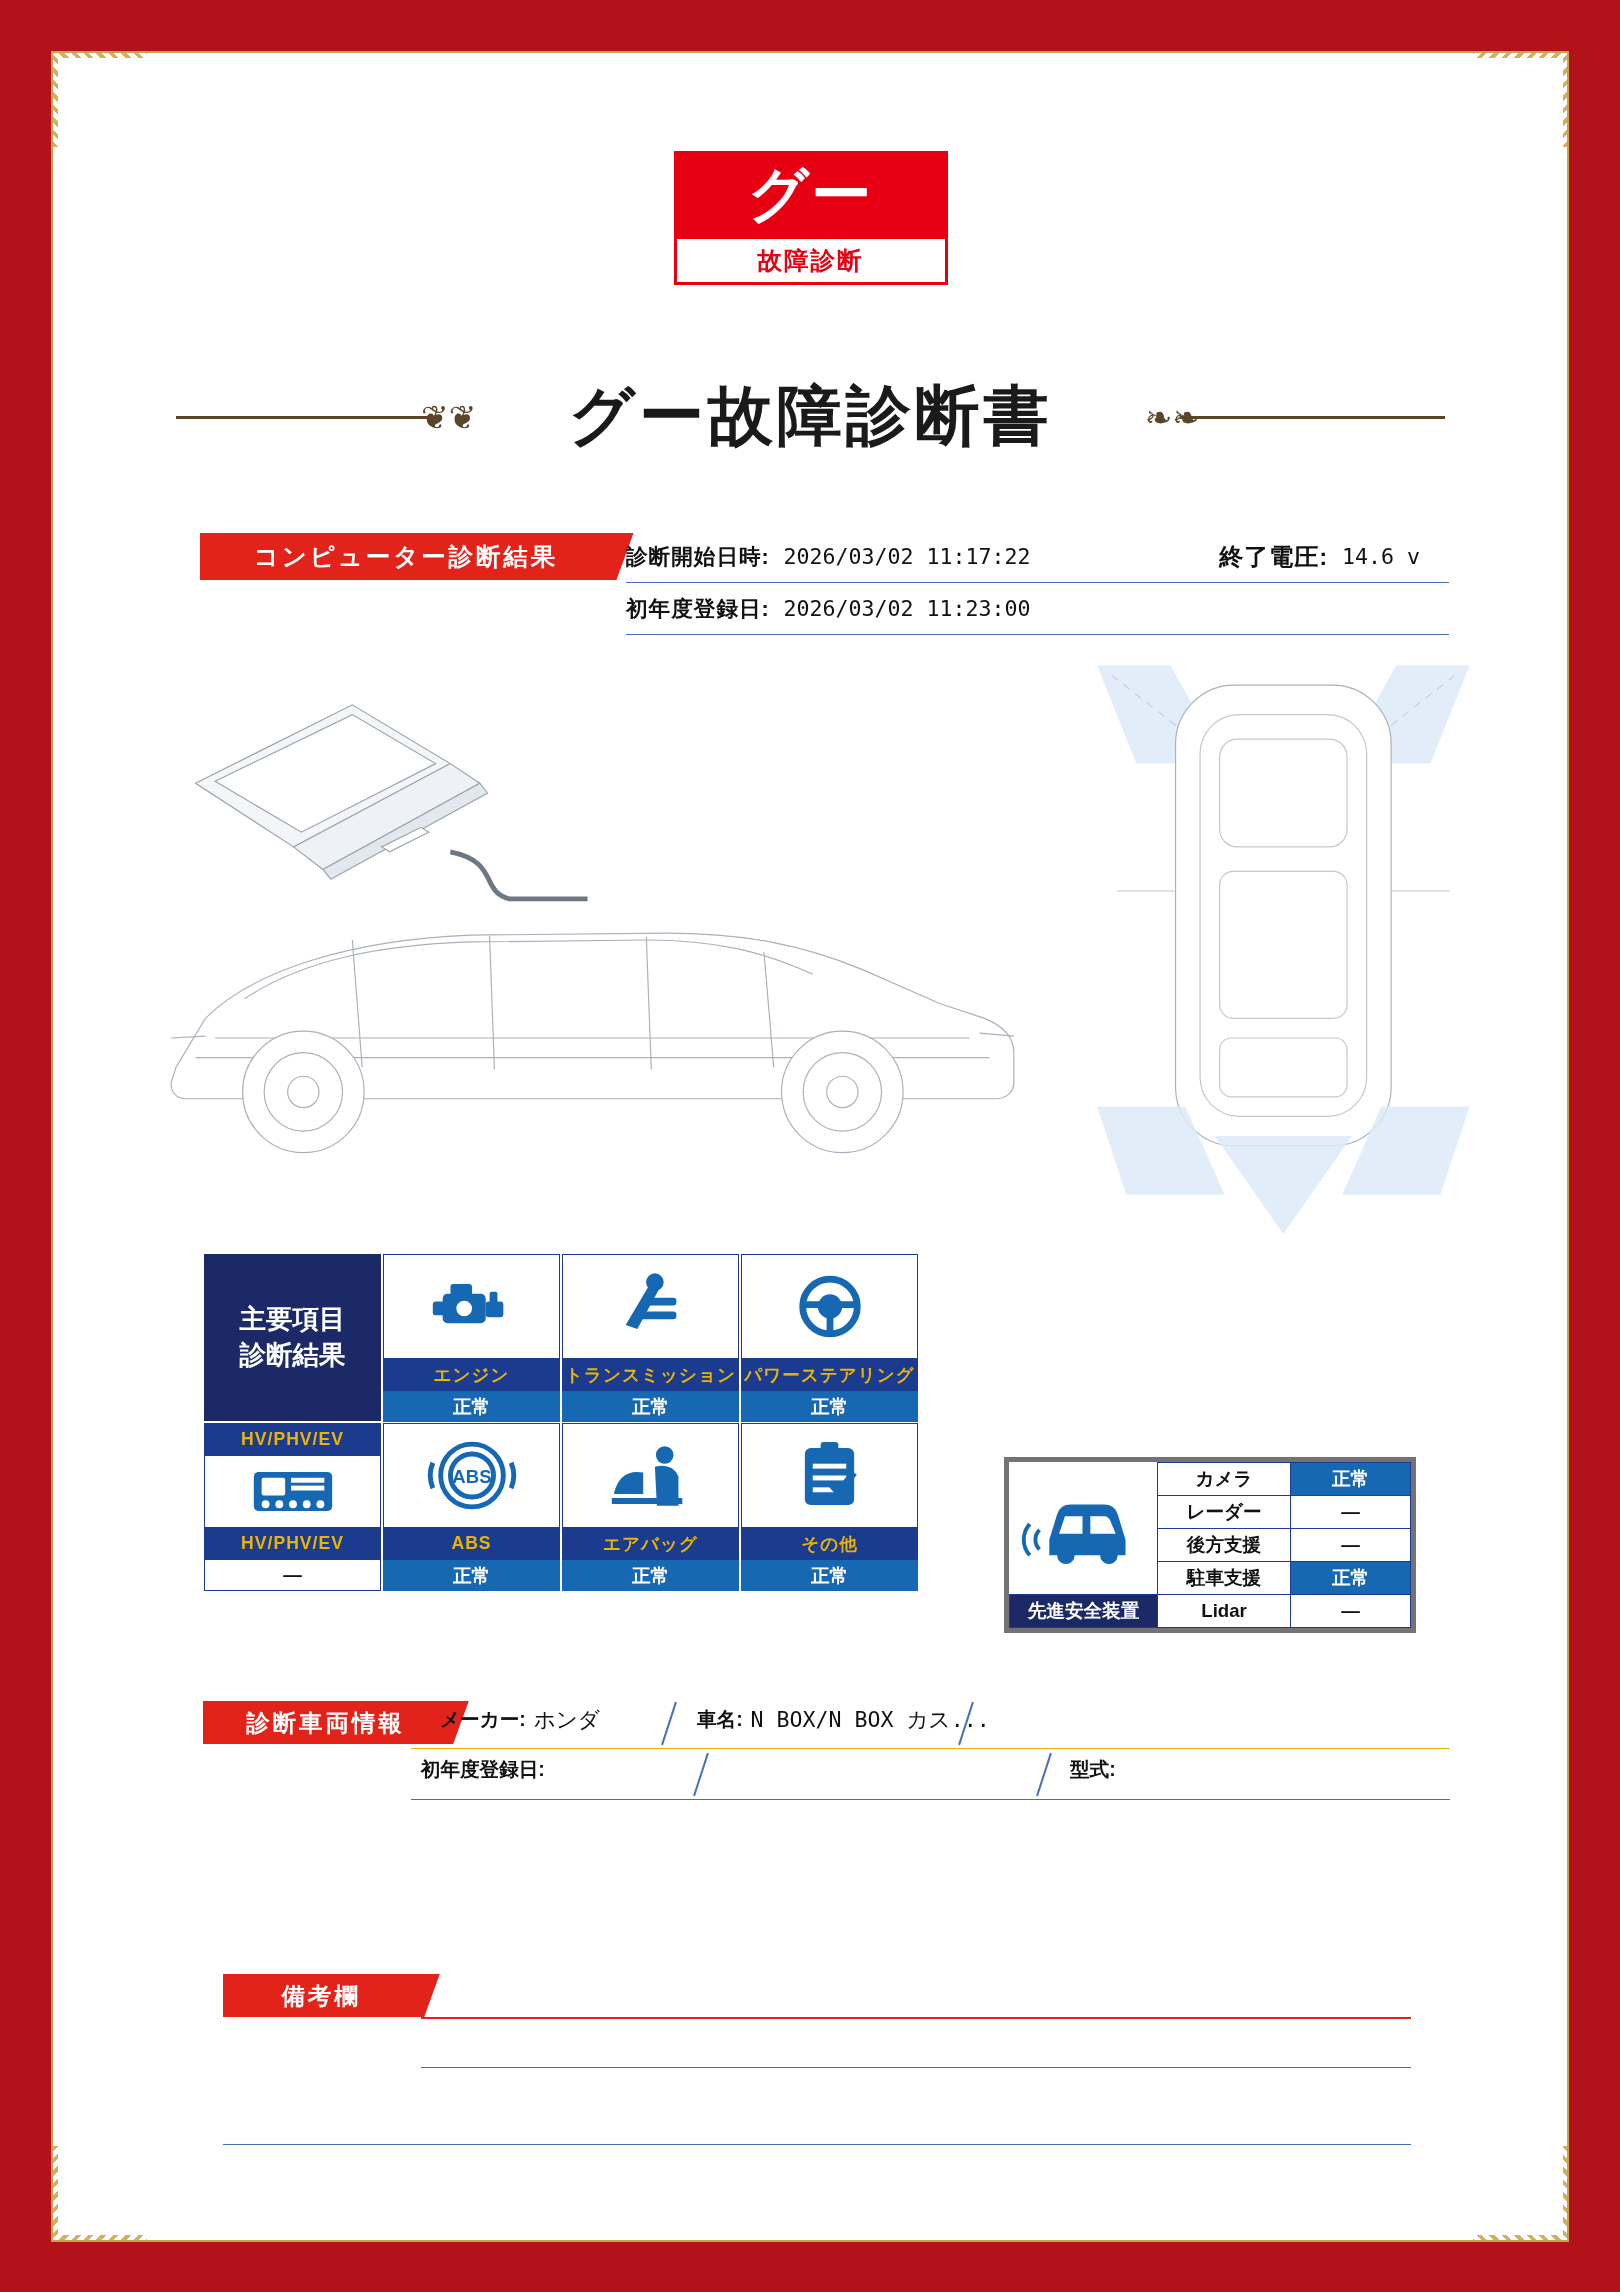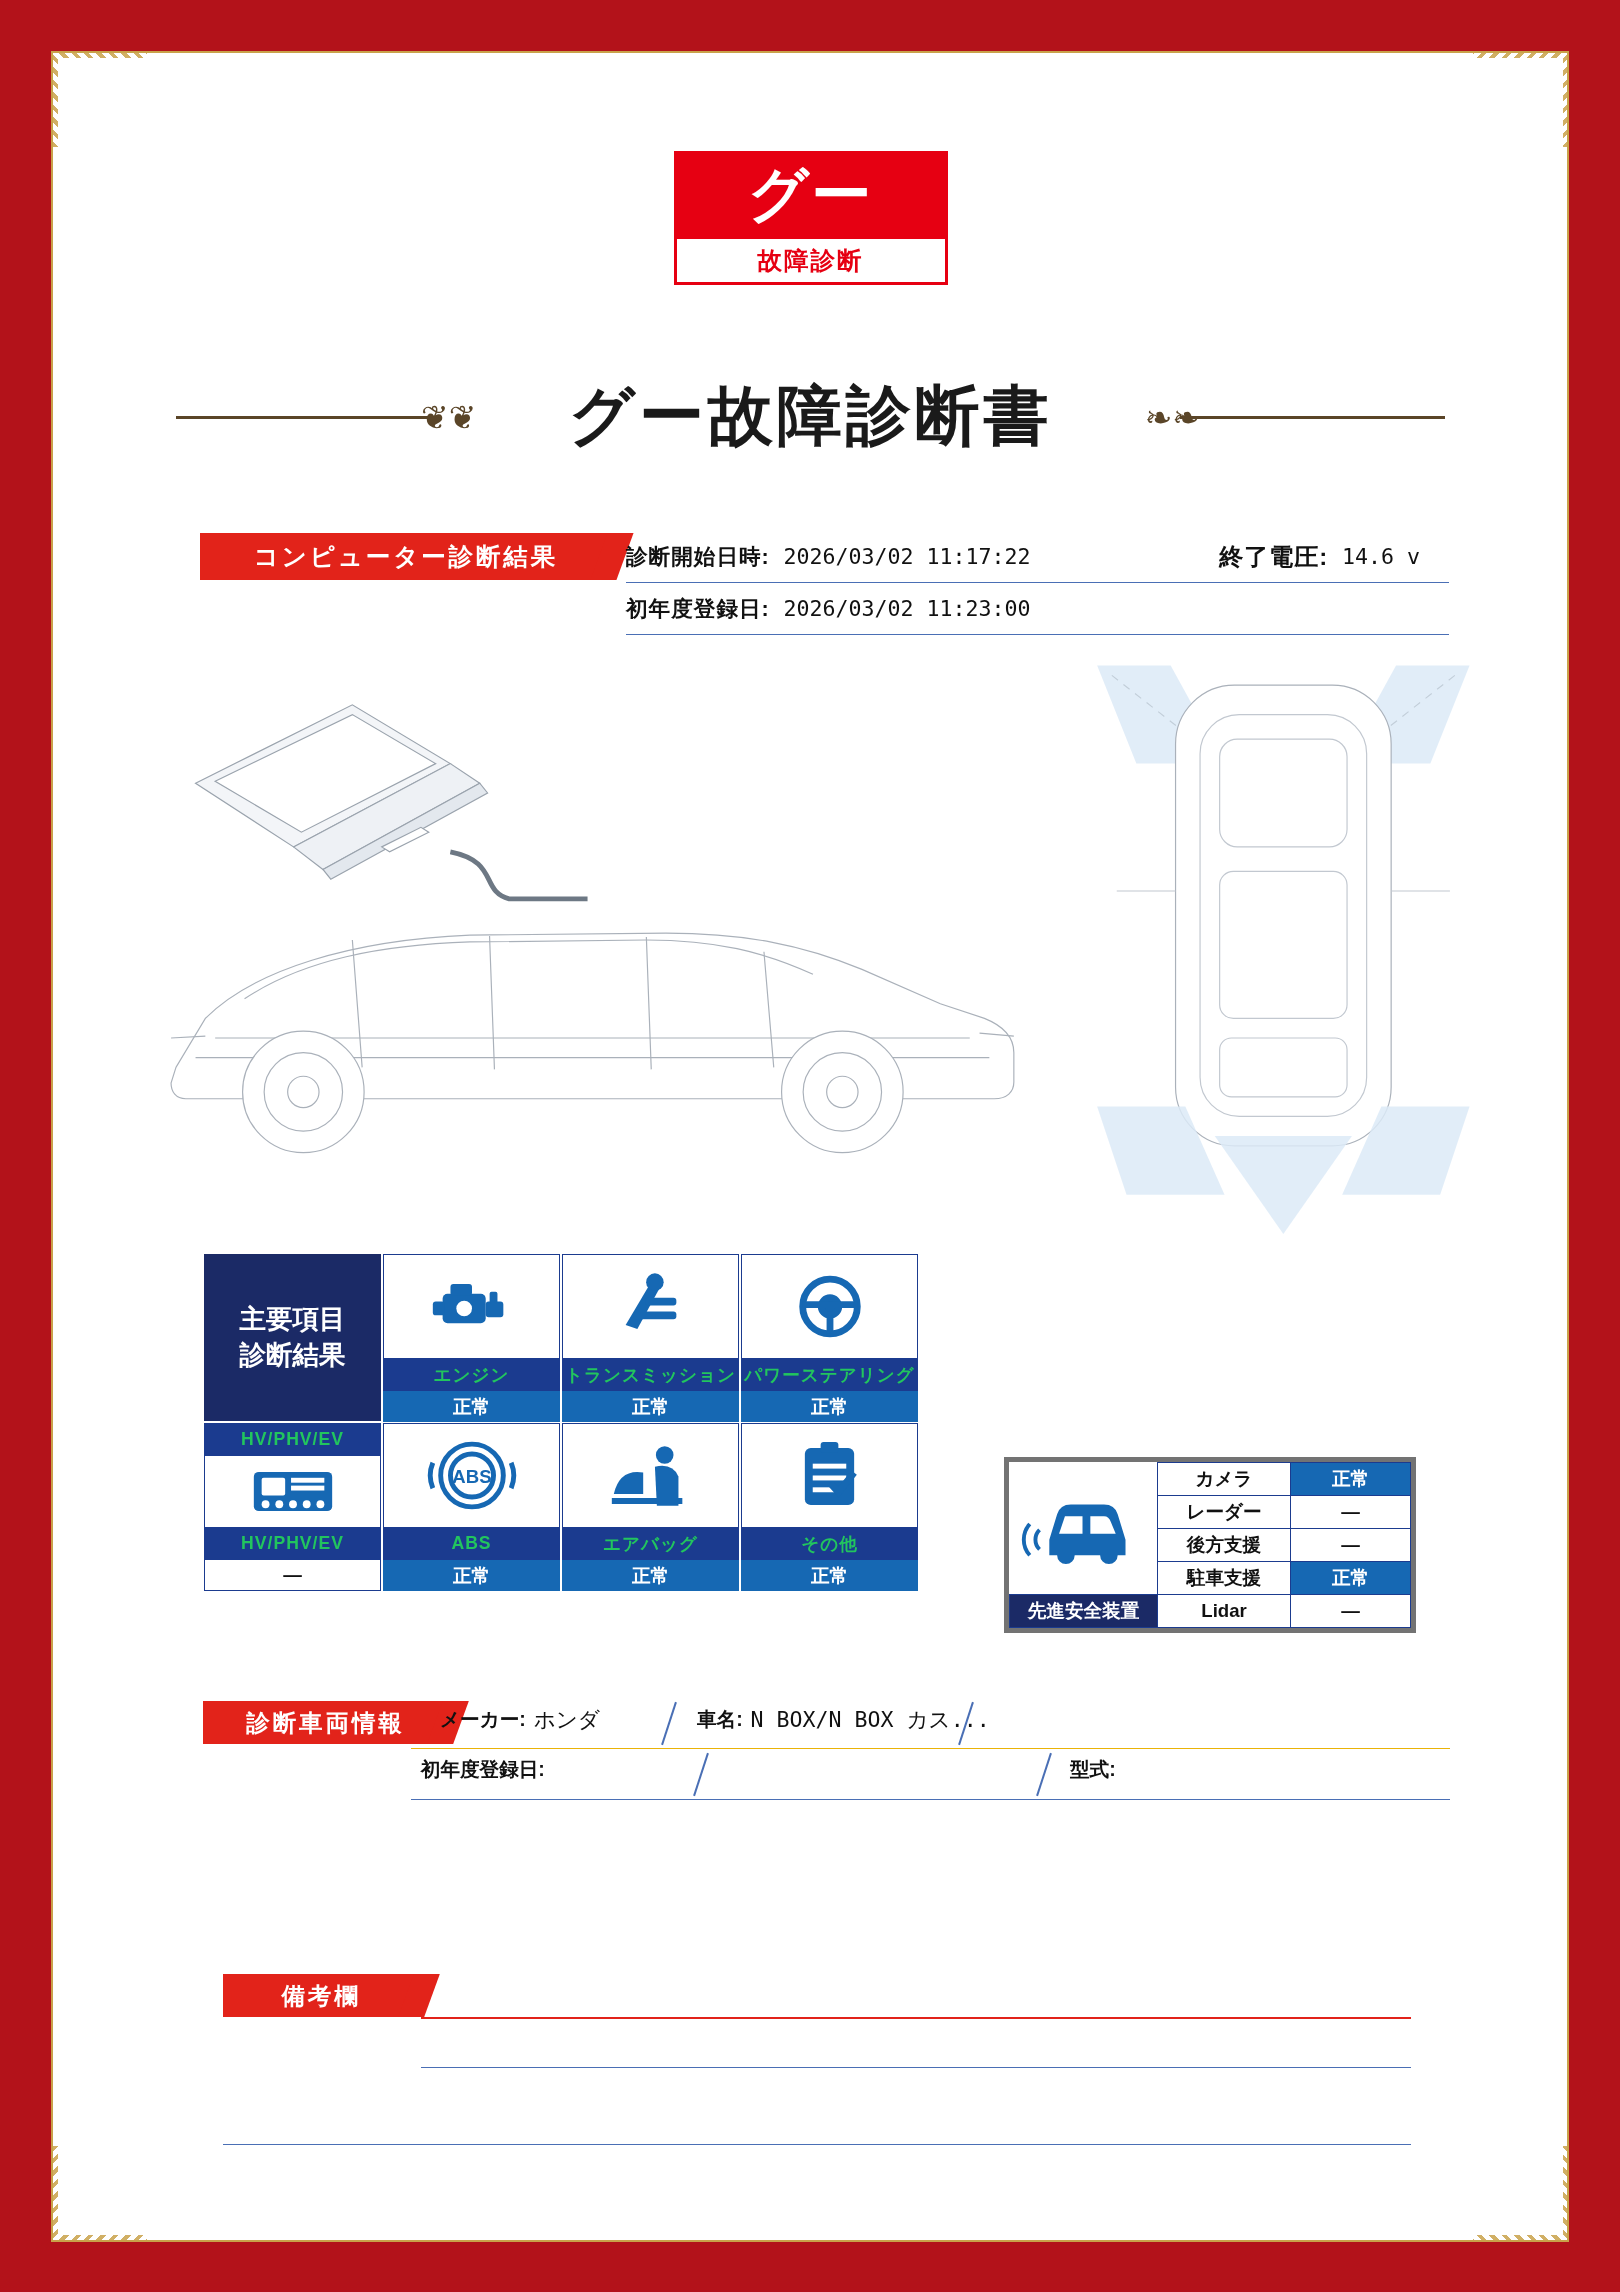--- a/index.html
+++ b/index.html
@@ -126,21 +126,21 @@
   }
   .cell{
     border:1px solid #fff;position:relative;height:169px;background:#fff;
     box-sizing:border-box;
   }
   .cell .icon-area{
     height:104px;display:flex;align-items:center;justify-content:center;
     border:1px solid #1b3b8f;border-bottom:none;box-sizing:border-box;
   }
   .cell .name{
-    height:33px;background:#1b3b8f;color:#22c55e;font-size:17.6px;font-weight:bold;
+    height:33px;background:#1b3b8f;color:#eab308;font-size:17.6px;font-weight:bold;
     display:flex;align-items:center;justify-content:center;letter-spacing:1px;
   }
   .cell .state{
     height:31px;background:#1668b3;color:#fff;font-size:18.6px;font-weight:bold;
     display:flex;align-items:center;justify-content:center;
   }
   .cell.state-none .state{background:#fff;color:#111;border:1px solid #1b3b8f;border-top:none;box-sizing:border-box;}
   .cell.hv .icon-area{border-color:#1b3b8f;}
   .cell.title-cell{
     background:#1b2a66;color:#fff;display:flex;align-items:center;justify-content:center;

